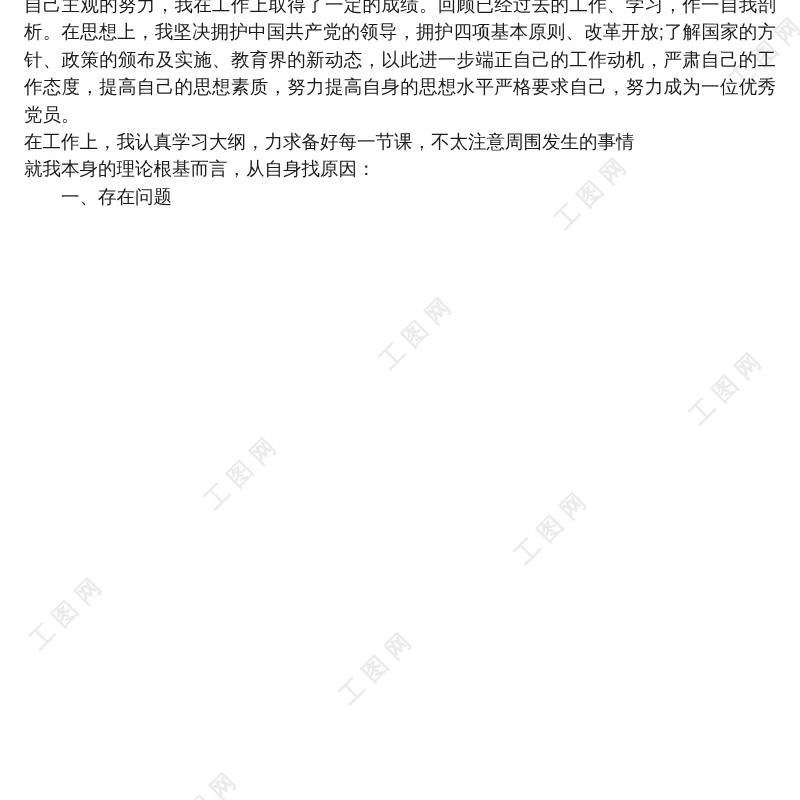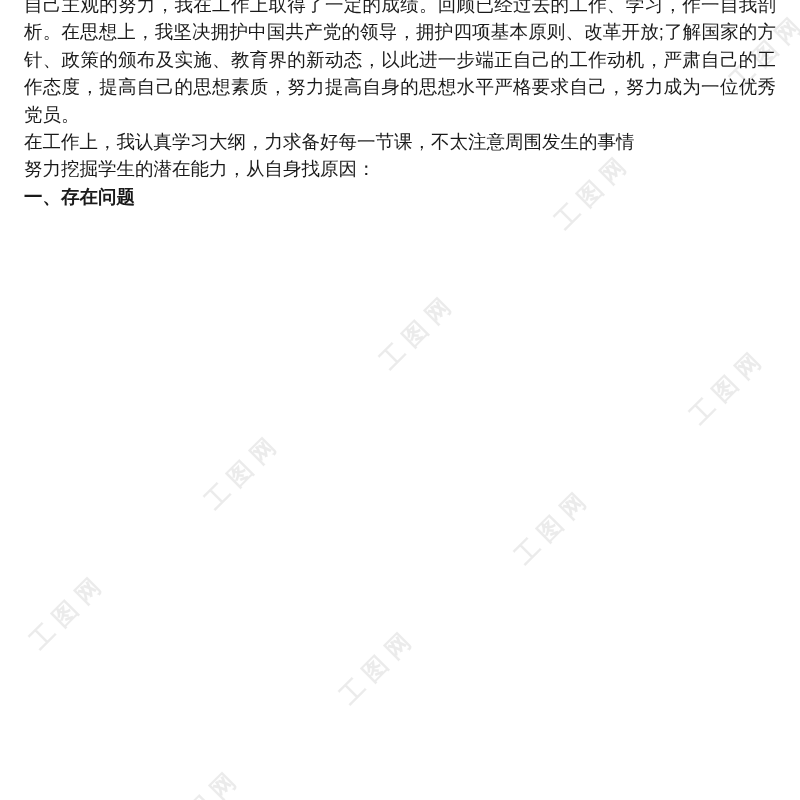--- a/index.html
+++ b/index.html
@@ -46,22 +46,23 @@
     font-size: 18.5px;
     line-height: 27.4px;
     color: #1a1a1a;
     text-align: justify;
   }
   .para {
     margin: 0;
     word-break: break-all;
   }
   .para.heading {
-    font-weight: bold;
+    font-weight: normal;
     text-align: left;
+    margin-left: 37px;
   }
 </style>
 </head>
 <body>
 
 <div class="page">
 
   <div class="watermark-layer">
       <span class="wm" style="left: 720px; top: 35px; color: rgba(0, 0, 0, 0.08);">工图网</span>
       <span class="wm" style="left: 545px; top: 175px; color: rgba(0, 0, 0, 0.08);">工图网</span>
@@ -70,17 +71,17 @@
       <span class="wm" style="left: 20px; top: 595px; color: rgba(0, 0, 0, 0.08);">工图网</span>
       <span class="wm" style="left: 680px; top: 370px; color: rgba(0, 0, 0, 0.08);">工图网</span>
       <span class="wm" style="left: 505px; top: 510px; color: rgba(0, 0, 0, 0.08);">工图网</span>
       <span class="wm" style="left: 330px; top: 650px; color: rgba(0, 0, 0, 0.08);">工图网</span>
       <span class="wm" style="left: 155px; top: 790px; color: rgba(0, 0, 0, 0.08);">工图网</span>
     </div>
 
   <div class="content">
     <p class="para">自己主观的努力，我在工作上取得了一定的成绩。回顾已经过去的工作、学习，作一自我剖析。在思想上，我坚决拥护中国共产党的领导，拥护四项基本原则、改革开放;了解国家的方针、政策的颁布及实施、教育界的新动态，以此进一步端正自己的工作动机，严肃自己的工作态度，提高自己的思想素质，努力提高自身的思想水平严格要求自己，努力成为一位优秀党员。</p>
     <p class="para">在工作上，我认真学习大纲，力求备好每一节课，不太注意周围发生的事情</p>
-    <p class="para">努力挖掘学生的潜在能力，从自身找原因：</p>
+    <p class="para">就我本身的理论根基而言，从自身找原因：</p>
     <p class="para heading">一、存在问题</p>
   </div>
 
 </div>
 
 </body></html>

